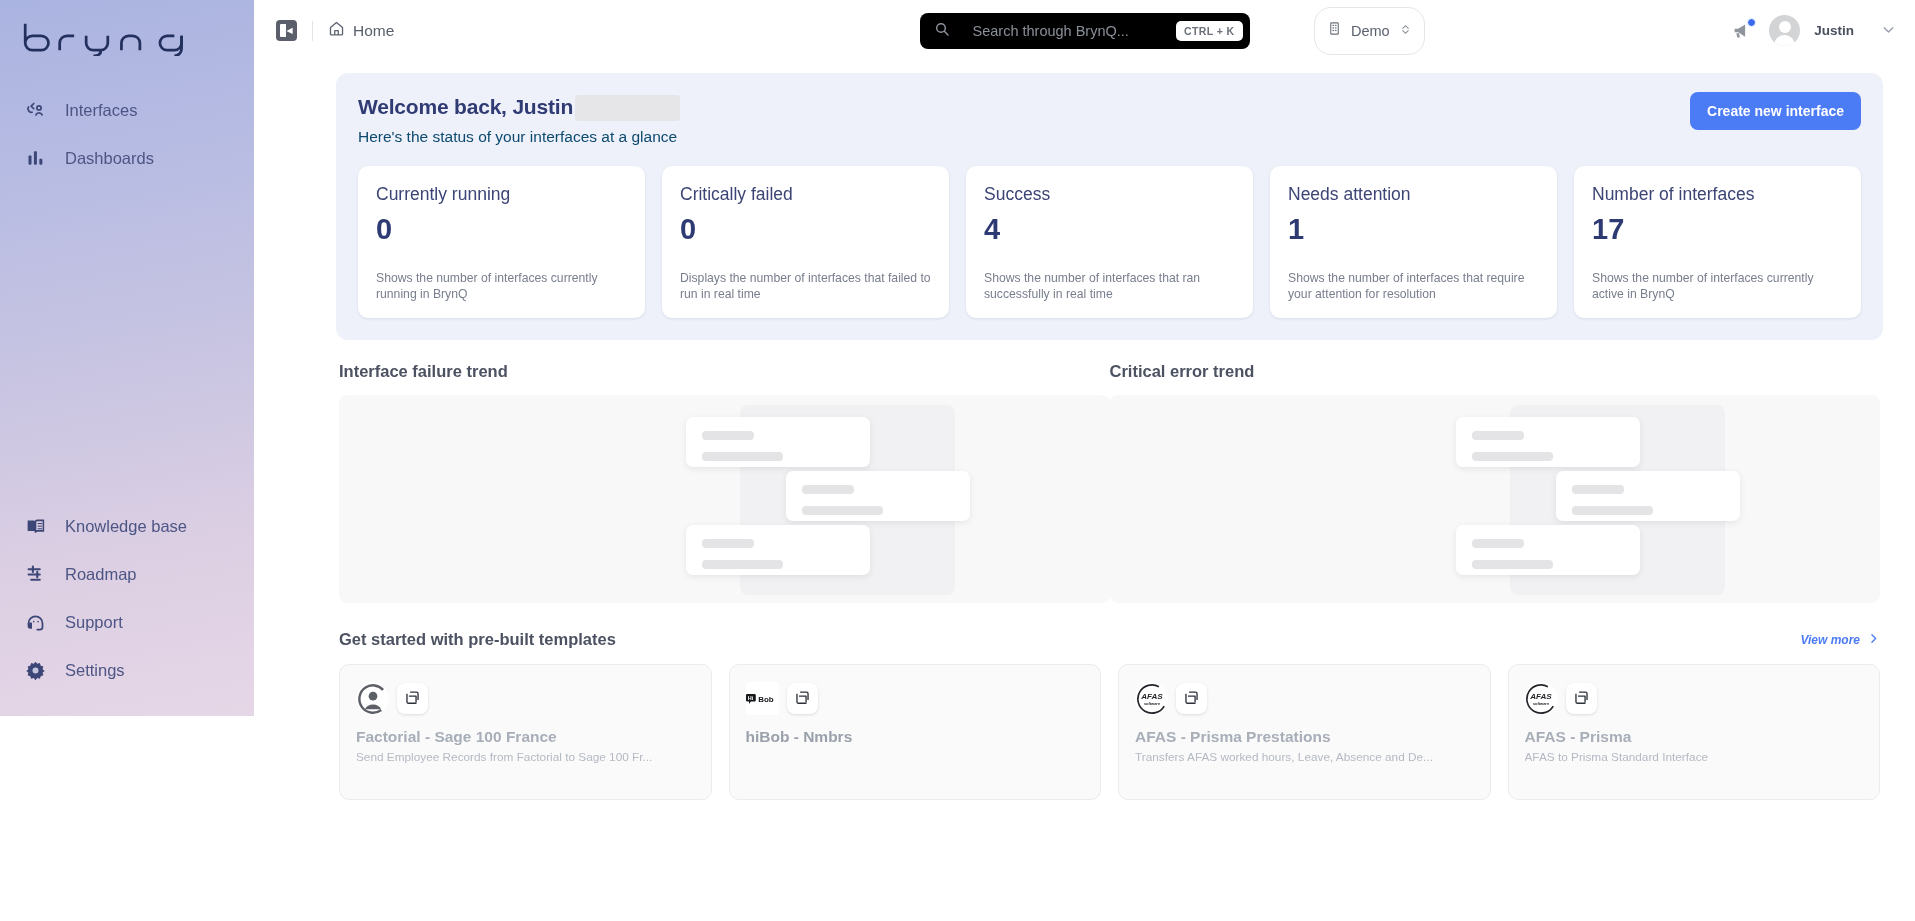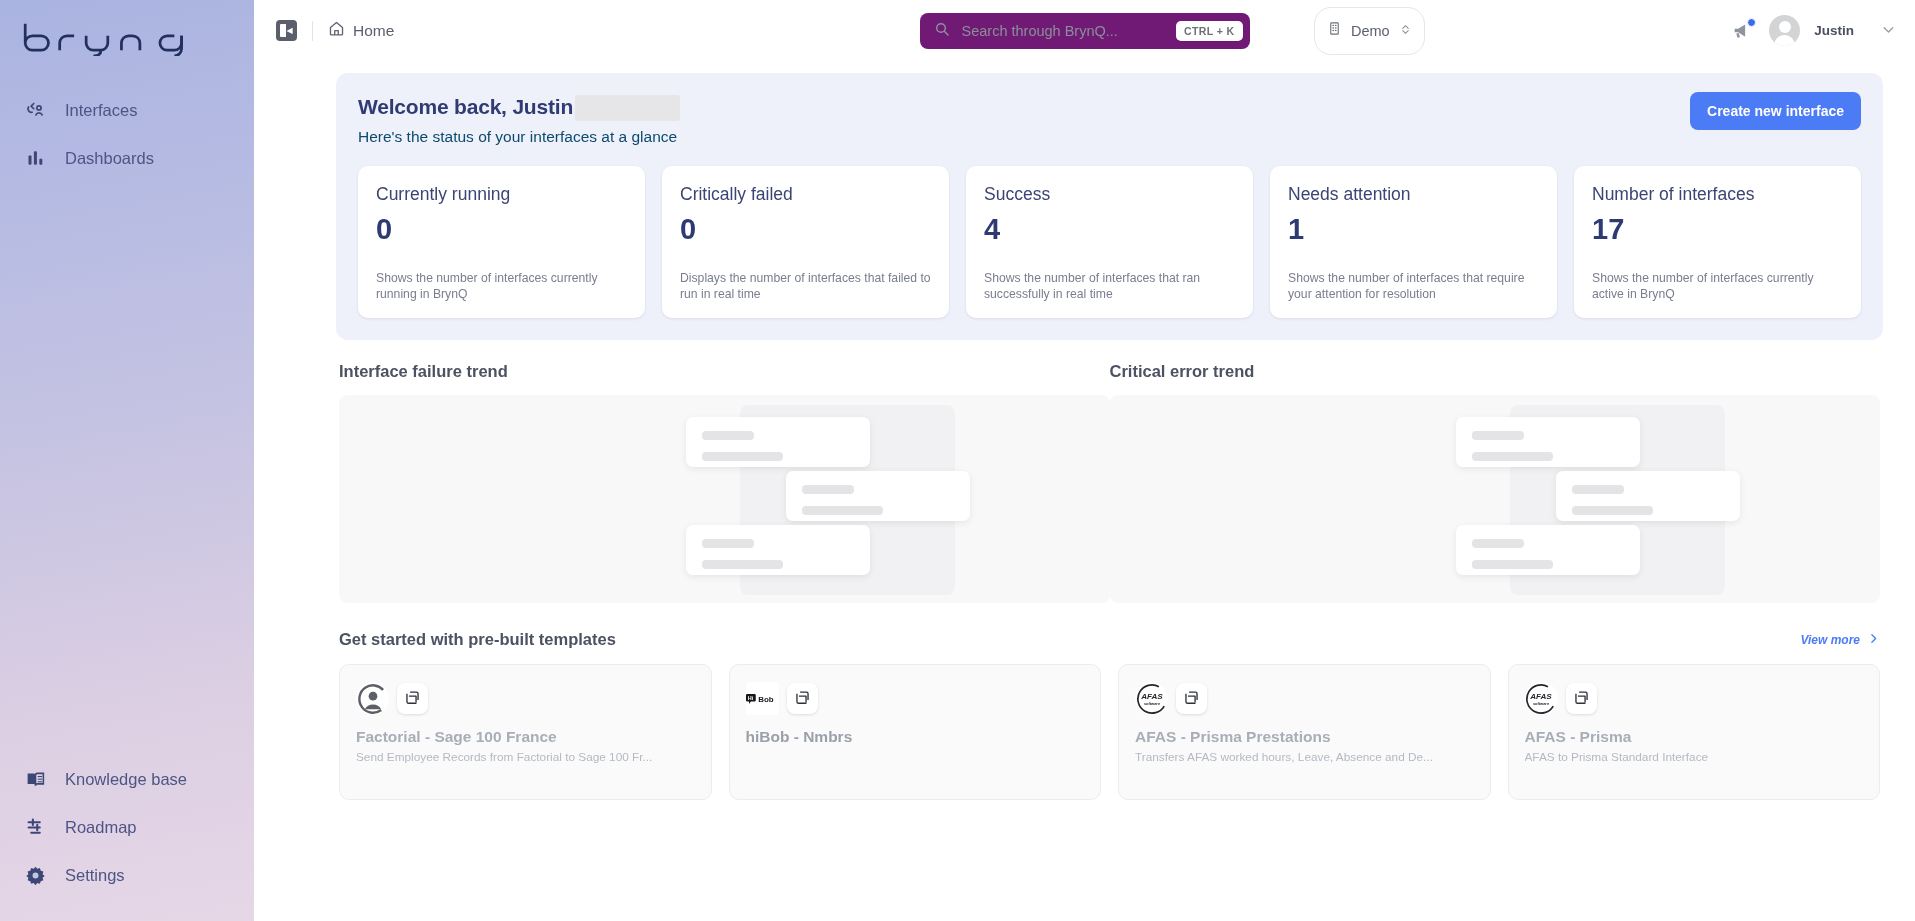--- a/index.html
+++ b/index.html
@@ -6,21 +6,21 @@
   html, body {
     width: 1915px; height: 921px;
     font-family: "Liberation Sans", sans-serif;
     overflow: hidden;
     background: #ffffff;
   }
   body { display: flex; }
 
   
   .sidebar {
-    width: 254px; height: 921px; flex: 0 0 254px;
+    width: 254px; height: 716px; flex: 0 0 254px;
     background: linear-gradient(170deg, #aab4e0 0%, #b6bbe3 22%, #c9c5e2 52%, #dccfe3 76%, #e6d7e7 100%);
     display: flex; flex-direction: column;
     position: relative;
   }
   .logo-wrap { padding: 18px 0 0 22px; height: 74px; }
   .logo-wrap svg { display: block; }
   .nav-top { margin-top: 12px; }
   .nav-bottom { margin-top: auto; padding-bottom: 22px; }
   .nav-item {
     display: flex; align-items: center; gap: 18px;
@@ -59,22 +59,22 @@
   .collapse-btn .chev { color:#fff; font-size: 8px; line-height: 1; margin-left:-1px;}
   .hdr-sep { width: 1px; height: 20px; background: #e3e3e6; margin: 0 15px; }
   .breadcrumb { display: flex; align-items: center; gap: 8px; cursor: pointer; }
   .breadcrumb .bc-label { font-size: 15.5px; color: #595f6b; }
 
   .search-wrap {
     position: absolute; left: 50%; transform: translateX(-50%);
     width: 330px;
   }
   .search {
-    display: flex; align-items: center; gap: 12px;
-    height: 36px; background: #701a75; border-radius: 8px;
+    display: flex; align-items: center; gap: 23px;
+    height: 36px; background: #000000; border-radius: 8px;
     padding: 0 7px 0 14px; cursor: text;
   }
   .search .sq { font-size: 14px; color: #8d9199; }
   .search .ph { flex: 1 1 auto; font-size: 14.5px; color: #8a8f98; }
   .kbd {
     background: #fff; border-radius: 5px; padding: 4px 8px;
     font-size: 10.5px; font-weight: bold; color: #6b7079;
     letter-spacing: .4px; box-shadow: 0 1px 1px rgba(0,0,0,.06);
   }
 
@@ -265,20 +265,31 @@
             <path d="M4 12 h13"></path>
             <path d="M7 18 h10"></path>
           <path d="M9 3 v6" stroke-width="2.4"></path>
             <path d="M14 9 v6" stroke-width="2.4"></path>
         </svg>
       </span>
       <span>Roadmap</span>
     </div>
     <div class="nav-item">
       <span class="ico">
+        <svg width="21" height="21" viewBox="0 0 24 24" fill="none" stroke="#3d4777" stroke-width="2" stroke-linecap="round">
+          <path d="M4 13 a8 8 0 0 1 16 0 v4 a3 3 0 0 1-3 3 h-3"></path>
+          <path d="M4 13 v3 a2 2 0 0 0 2 2 h1 v-5 H6 a2 2 0 0 0-2 2z" fill="#3d4777"></path>
+          <circle cx="10" cy="11" r=".9" fill="#3d4777" stroke="none"></circle>
+          <circle cx="15" cy="11" r=".9" fill="#3d4777" stroke="none"></circle>
+        </svg>
+      </span>
+      <span>Support</span>
+    </div>
+    <div class="nav-item">
+      <span class="ico">
         <svg width="21" height="21" viewBox="0 0 24 24" fill="#3d4777">
           <path d="M12 2 l2 2.4 3-.9 1 3 3 1 -.9 3 2.4 2 -2.4 2 .9 3 -3 1 -1 3 -3-.9 -2 2.4 -2-2.4 -3 .9 -1-3 -3-1 .9-3 -2.4-2 2.4-2 -.9-3 3-1 1-3 3 .9z"></path>
           <circle cx="12" cy="12" r="3.4" fill="#c4c6e0"></circle>
         </svg>
       </span>
       <span>Settings</span>
     </div>
   </nav>
 </aside>
 

